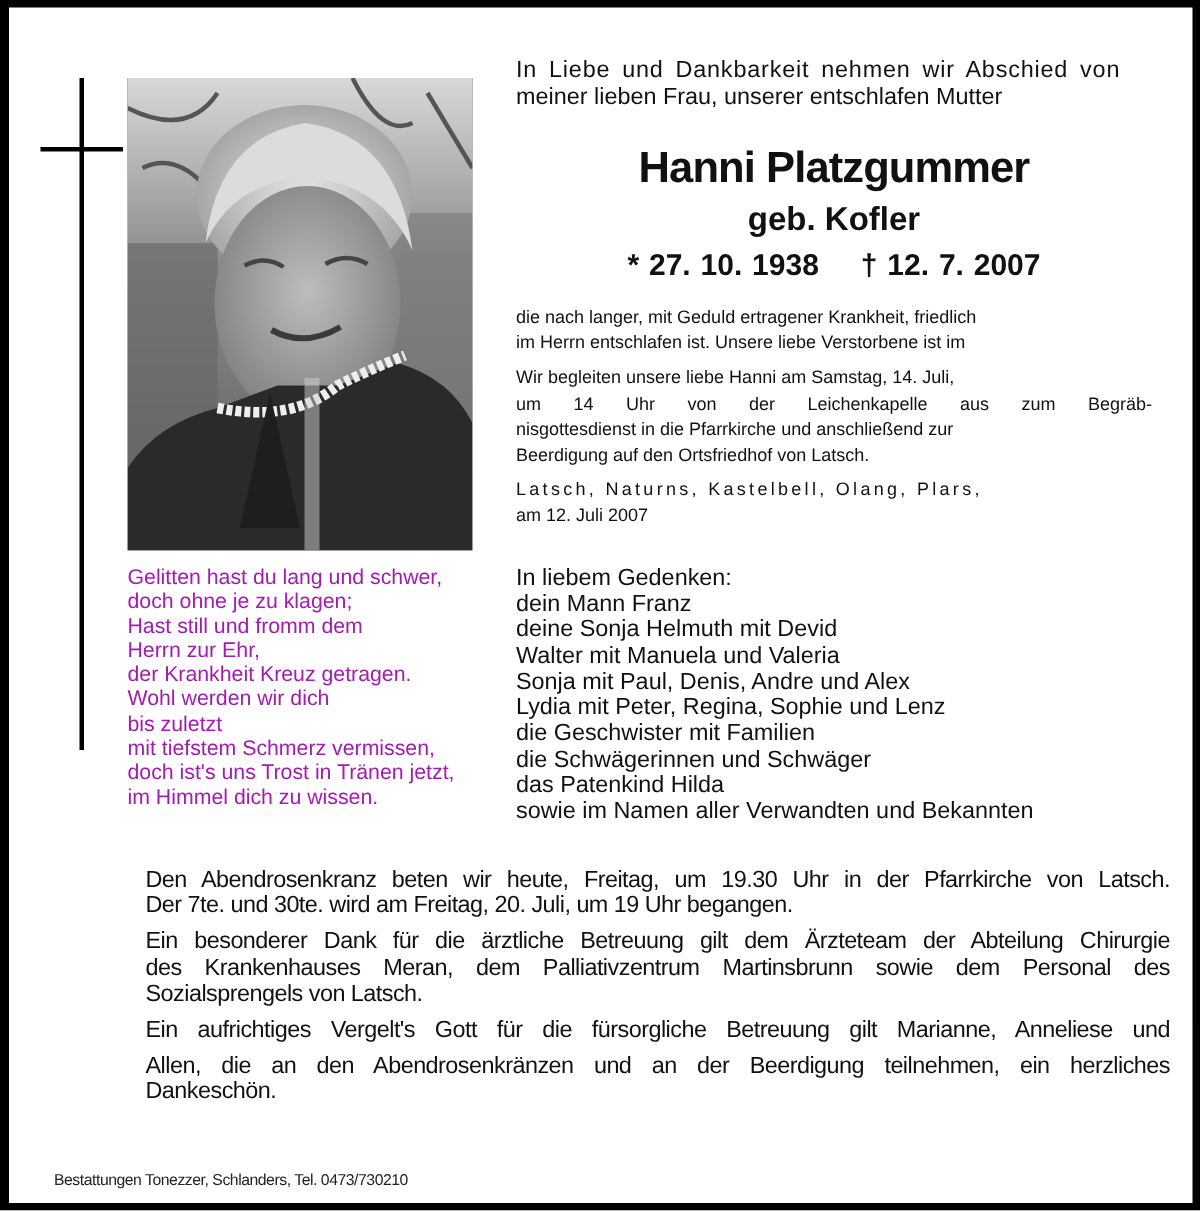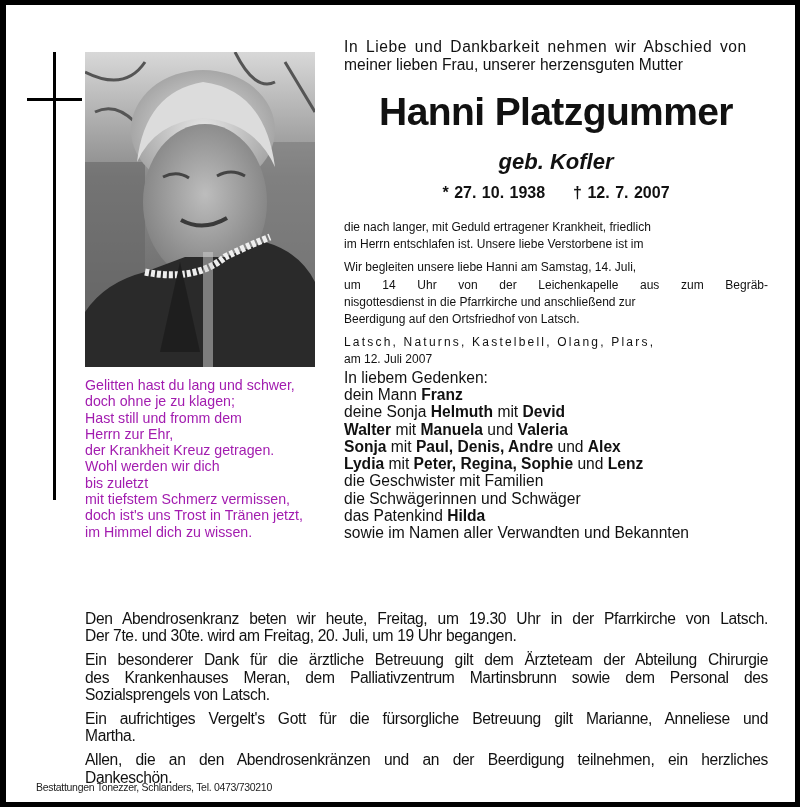--- a/index.html
+++ b/index.html
@@ -8,32 +8,32 @@
     .cross-v { position: absolute; left: 53px; top: 52px; width: 3px; height: 448px; background: #000; }
     .cross-h { position: absolute; left: 27px; top: 98px; width: 55px; height: 3px; background: #000; }
     .photo { position: absolute; left: 85px; top: 52px; width: 230px; height: 315px; overflow: hidden; background: #777; }
     .photo svg { display: block; }
     .poem { position: absolute; left: 85px; top: 377px; width: 255px; font-size: 14.2px; line-height: 16.3px; color: #a21caf; }
     .poem div { white-space: nowrap; }
     .right { position: absolute; left: 344px; top: 38px; width: 424px; }
     .intro { font-size: 15.6px; line-height: 17.5px; text-align: justify; }
     .intro div { white-space: nowrap; }
     .intro .l1 { letter-spacing: 0.55px; word-spacing: 3px; }
-    .name { font-weight: bold; font-size: 39px; text-align: center; margin-top: 18px; letter-spacing: -0.6px; line-height: 42px; }
-    .maiden { font-weight: bold; font-size: 22px; text-align: center; margin-top: 16px; line-height: 26px; font-style: italic; }
-    .dates { font-weight: bold; font-size: 16px; text-align: center; margin-top: 8px; line-height: 20px; word-spacing: 1px; }
+    .name { font-weight: bold; font-size: 29px; text-align: center; margin-top: 18px; letter-spacing: -0.6px; line-height: 42px; }
+    .maiden { font-weight: bold; font-size: 22px; text-align: center; margin-top: 0; line-height: 26px; }
+    .dates { font-weight: bold; font-size: 20px; text-align: center; margin-top: 8px; line-height: 20px; word-spacing: 1px; }
     .dates .gap { display: inline-block; width: 28px; }
     .para { font-size: 12px; line-height: 17.2px; margin-top: 10px; }
     .para div { white-space: nowrap; }
     .para .just { text-align: justify; text-align-last: justify; }
     .spaced { letter-spacing: 2.2px; }
-    .family { font-size: 15.6px; line-height: 17.3px; margin-top: 0; }
+    .family { font-size: 15.6px; line-height: 17.3px; margin-top: 24px; }
     .family div { white-space: nowrap; }
-    .family b { font-weight: bold; }
-    .bottom { position: absolute; left: 85px; top: 578px; width: 683px; font-size: 15.6px; line-height: 17.2px; letter-spacing: -0.35px; margin-top: 32px; }
+    .family b { font-weight: normal; }
+    .bottom { position: absolute; left: 97px; top: 578px; width: 683px; font-size: 15.6px; line-height: 17.2px; letter-spacing: -0.35px; }
     .bottom .p { margin-bottom: 7px; }
     .bottom .p div { white-space: nowrap; }
     .bottom .just { text-align: justify; text-align-last: justify; white-space: normal !important; }
     .footer { position: absolute; left: 36px; top: 781px; font-size: 10.5px; letter-spacing: -0.3px; color: #222; }
   </style>
 </head>
 <body>
 
 <div class="frame"></div>
 
@@ -83,21 +83,21 @@
   <div>Wohl werden wir dich</div>
   <div>bis zuletzt</div>
   <div>mit tiefstem Schmerz vermissen,</div>
   <div>doch ist's uns Trost in Tränen jetzt,</div>
   <div>im Himmel dich zu wissen.</div>
 </div>
 
 <div class="right">
   <div class="intro">
     <div class="l1">In Liebe und Dankbarkeit nehmen wir Abschied von</div>
-    <div>meiner lieben Frau, unserer herzensguten Mutter</div>
+    <div>meiner lieben Frau, unserer entschlafen Mutter</div>
   </div>
 
   <div class="name">Hanni Platzgummer</div>
   <div class="maiden">geb. Kofler</div>
   <div class="dates">
     <span>* 27. 10. 1938</span><span class="gap"></span><span>† 12. 7. 2007</span>
   </div>
 
   <div class="para" style="margin-top:16px">
     <div>die nach langer, mit Geduld ertragener Krankheit, friedlich</div>
@@ -135,21 +135,20 @@
     <div class="just">Den Abendrosenkranz beten wir heute, Freitag, um 19.30 Uhr in der Pfarrkirche von Latsch.</div>
     <div>Der 7te. und 30te. wird am Freitag, 20. Juli, um 19 Uhr begangen.</div>
   </div>
   <div class="p">
     <div class="just">Ein besonderer Dank für die ärztliche Betreuung gilt dem Ärzteteam der Abteilung Chirurgie</div>
     <div class="just">des Krankenhauses Meran, dem Palliativzentrum Martinsbrunn sowie dem Personal des</div>
     <div>Sozialsprengels von Latsch.</div>
   </div>
   <div class="p">
     <div class="just">Ein aufrichtiges Vergelt's Gott für die fürsorgliche Betreuung gilt Marianne, Anneliese und</div>
-    <div>Martha.</div>
   </div>
   <div class="p">
     <div class="just">Allen, die an den Abendrosenkränzen und an der Beerdigung teilnehmen, ein herzliches</div>
     <div>Dankeschön.</div>
   </div>
 </div>
 
 <div class="footer">Bestattungen Tonezzer, Schlanders, Tel. 0473/730210</div>
 
 </body></html>

